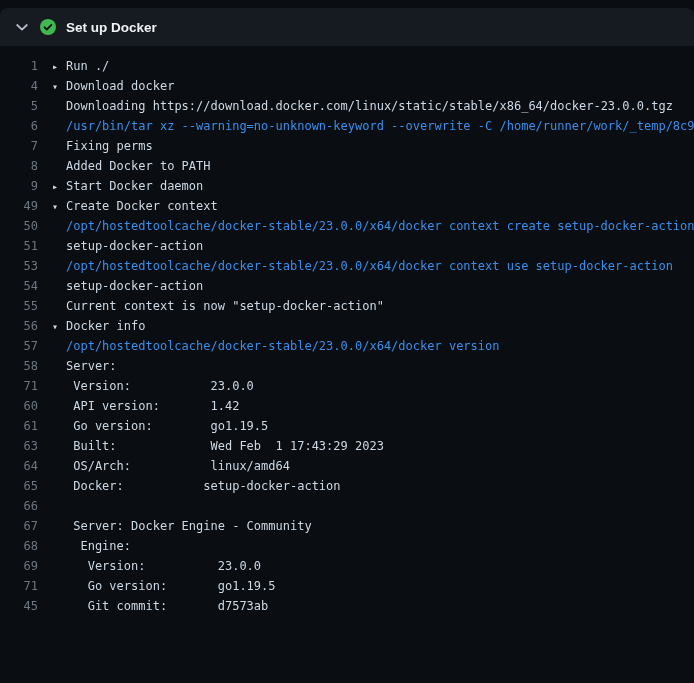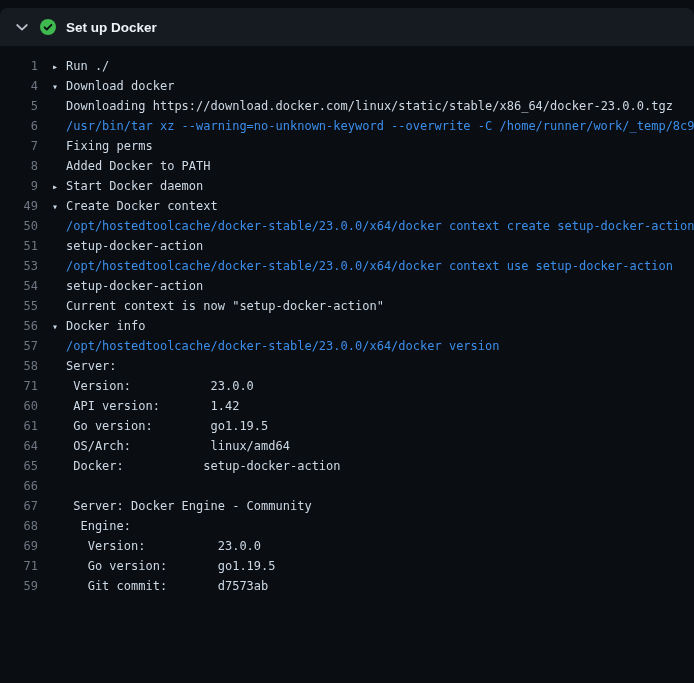--- a/index.html
+++ b/index.html
@@ -148,20 +148,24 @@
   </div>
       <div class="line">
     <span class="num">60</span>
     <span class="content indent"><span> API version:       1.42</span></span>
   </div>
       <div class="line">
     <span class="num">61</span>
     <span class="content indent"><span> Go version:        go1.19.5</span></span>
   </div>
       <div class="line">
+    <span class="num">63</span>
+    <span class="content indent"><span> Built:             Wed Feb  1 17:43:29 2023</span></span>
+  </div>
+      <div class="line">
     <span class="num">64</span>
     <span class="content indent"><span> OS/Arch:           linux/amd64</span></span>
   </div>
       <div class="line">
     <span class="num">65</span>
     <span class="content indent"><span> Docker:           setup-docker-action</span></span>
   </div>
       <div class="line">
     <span class="num">66</span>
     <span class="content indent"><span></span></span>
@@ -176,17 +180,17 @@
   </div>
       <div class="line">
     <span class="num">69</span>
     <span class="content indent"><span>   Version:          23.0.0</span></span>
   </div>
       <div class="line">
     <span class="num">71</span>
     <span class="content indent"><span>   Go version:       go1.19.5</span></span>
   </div>
       <div class="line">
-    <span class="num">59</span>
+    <span class="num">45</span>
     <span class="content indent"><span>   Git commit:       d7573ab</span></span>
   </div>
     </div>
 </div>
 
 </body></html>

